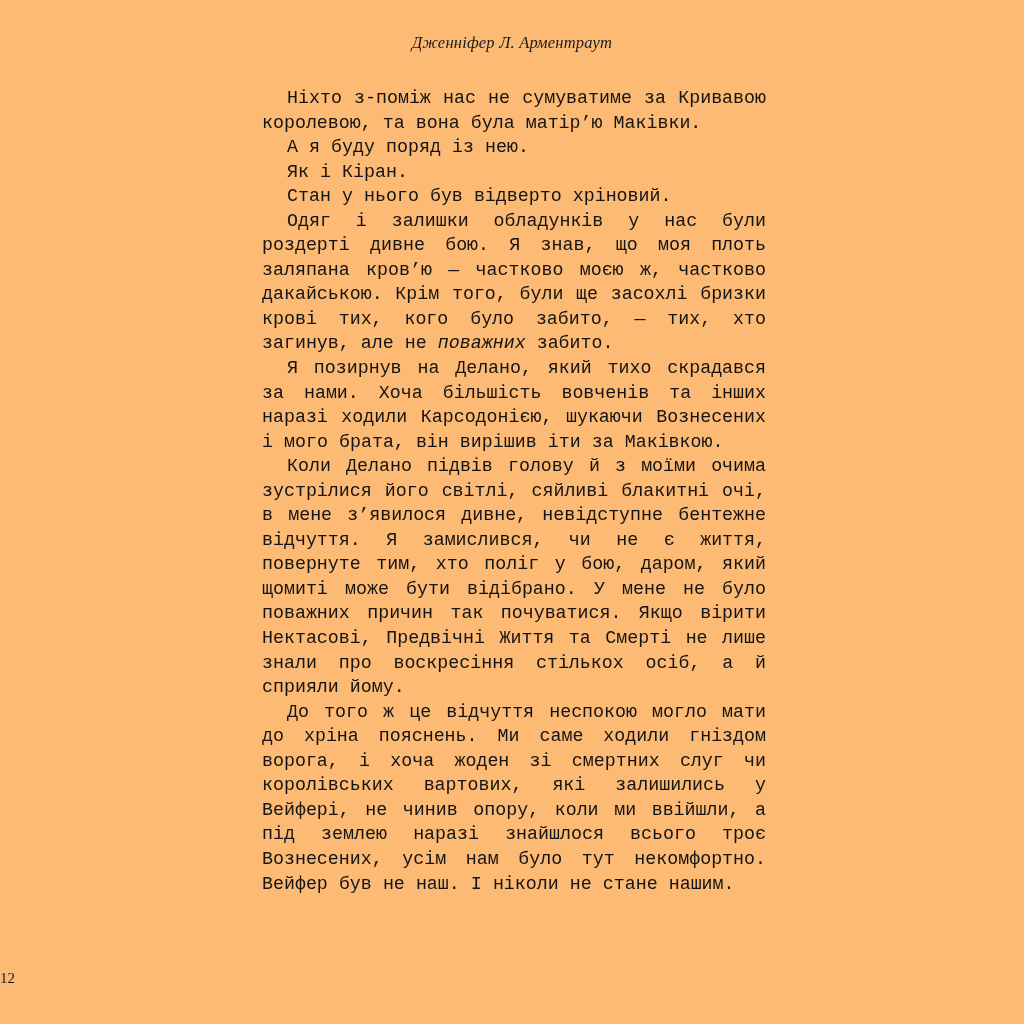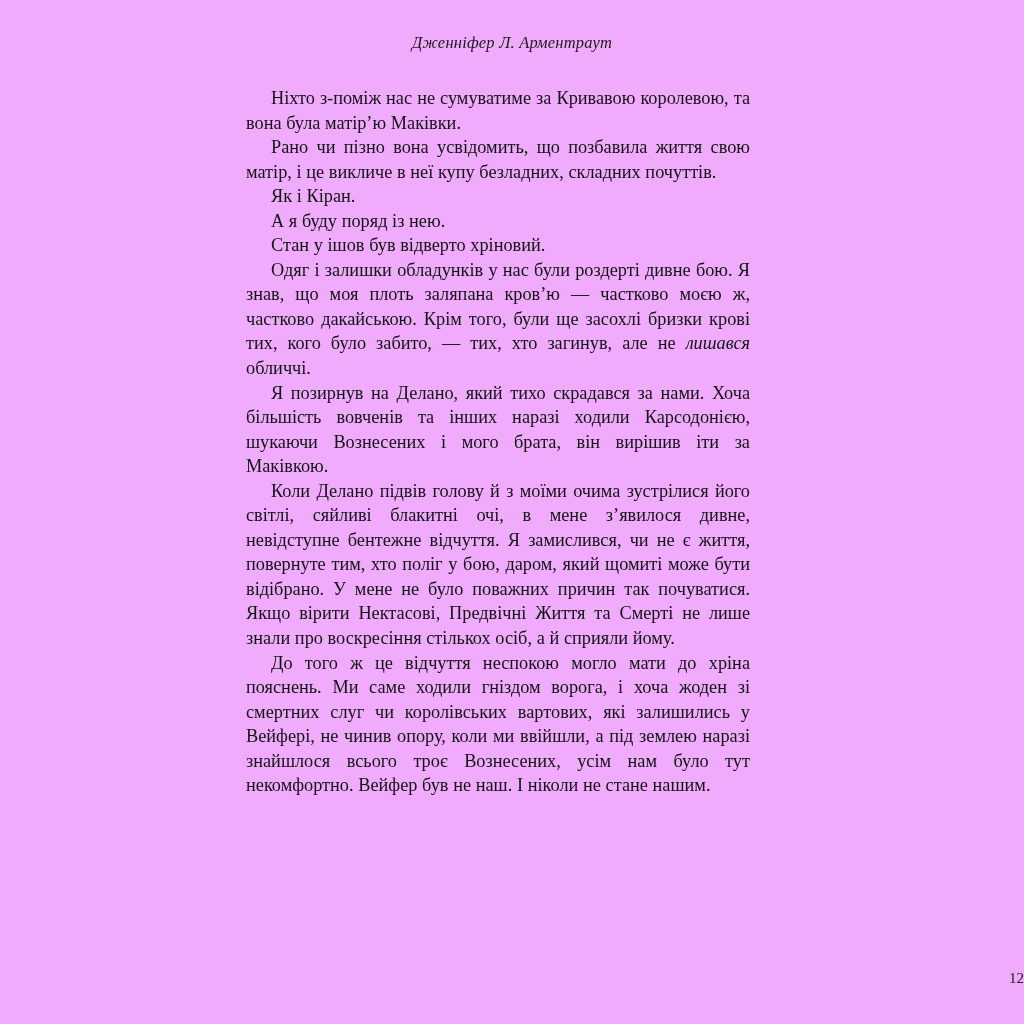--- a/index.html
+++ b/index.html
@@ -16,42 +16,43 @@
     overflow: hidden;
     -webkit-font-smoothing: antialiased;
   }
 
   .page {
     position: absolute;
     left: 0;
     top: 0;
     width: 1024px;
     height: 1024px;
-    background: #f0abfc;
+    background: #fdba74;
   }
 
   
   .running-head {
     position: absolute;
     left: 0;
     top: 33px;
     width: 1024px;
     text-align: center;
     font-style: italic;
     font-size: 16.5px;
     letter-spacing: 0.2px;
     color: #1b1b1b;
   }
 
   
   .textblock {
     position: absolute;
-    left: 246px;
+    left: 262px;
     top: 86px;
     width: 504px;
+    font-family: Liberation Mono, monospace;
   }
 
   .para {
     margin: 0;
     text-align: justify;
     text-justify: inter-word;
     text-indent: 25px;
     font-size: 18.3px;
     line-height: 24.55px;
     color: #141414;
@@ -62,41 +63,40 @@
   .para em {
     font-style: italic;
   }
 
   
   .folio {
     position: absolute;
     left: 0;
     top: 970px;
     width: 1024px;
-    text-align: right;
+    text-align: left;
     font-size: 15px;
     color: #1b1b1b;
   }
 </style>
 </head>
 <body>
 
 <div class="page">
 
   <div class="running-head">Дженніфер Л. Арментраут</div>
 
   <div class="textblock">
 
     <p class="para">Ніхто з-поміж нас не сумуватиме за Кривавою королевою, та вона була матір’ю Маківки.</p>
-    <p class="para">Рано чи пізно вона усвідомить, що позбавила життя свою матір, і це викличе в неї купу безладних, складних почуттів.</p>
+    <p class="para">А я буду поряд із нею.</p>
     <p class="para">Як і Кіран.</p>
-    <p class="para">А я буду поряд із нею.</p>
-    <p class="para">Стан у ішов був відверто хріновий.</p>
+    <p class="para">Стан у нього був відверто хріновий.</p>
 
-    <p class="para"><span>Одяг і залишки обладунків у нас були роздерті дивне бою. Я знав, що моя плоть заляпана кров’ю — частково моєю ж, частково дакайською. Крім того, були ще засохлі бризки крові тих, кого було забито, — тих, хто загинув, але не </span><em>лишався</em><span> обличчі.</span></p>
+    <p class="para"><span>Одяг і залишки обладунків у нас були роздерті дивне бою. Я знав, що моя плоть заляпана кров’ю — частково моєю ж, частково дакайською. Крім того, були ще засохлі бризки крові тих, кого було забито, — тих, хто загинув, але не </span><em>поважних</em><span> забито.</span></p>
 
     <p class="para">Я позирнув на Делано, який тихо скрадався за нами. Хоча більшість вовченів та інших наразі ходили Карсодонією, шукаючи Вознесених і мого брата, він вирішив іти за Маківкою.</p>
     <p class="para">Коли Делано підвів голову й з моїми очима зустрілися його світлі, сяйливі блакитні очі, в мене з’явилося дивне, невідступне бентежне відчуття. Я замислився, чи не є життя, повернуте тим, хто поліг у бою, даром, який щомиті може бути відібрано. У мене не було поважних причин так почуватися. Якщо вірити Нектасові, Предвічні Життя та Смерті не лише знали про воскресіння стількох осіб, а й сприяли йому.</p>
     <p class="para">До того ж це відчуття неспокою могло мати до хріна пояснень. Ми саме ходили гніздом ворога, і хоча жоден зі смертних слуг чи королівських вартових, які залишились у Вейфері, не чинив опору, коли ми ввійшли, а під землею наразі знайшлося всього троє Вознесених, усім нам було тут некомфортно. Вейфер був не наш. І ніколи не стане нашим.</p>
 
   </div>
 
   <div class="folio">12</div>
 
 </div>

